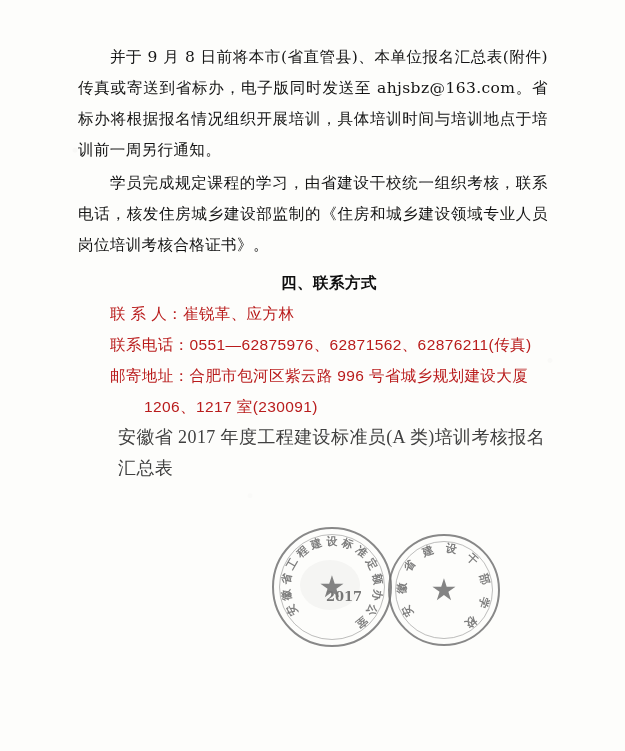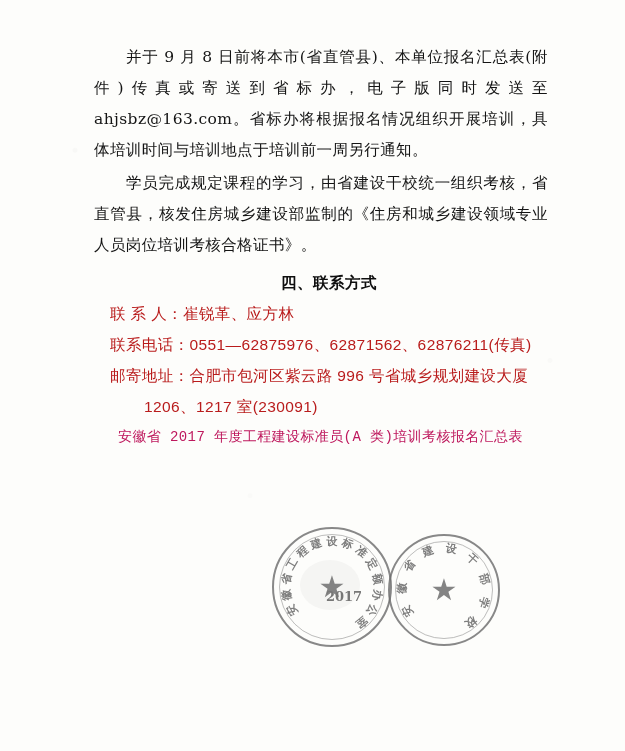--- a/index.html
+++ b/index.html
@@ -38,21 +38,21 @@
     left: 78px;
     top: 42px;
     width: 470px;
   }
   .para {
     font-family: "DejaVu Serif", serif;
     font-size: 15.5px;
     line-height: 31px;
     letter-spacing: 0.4px;
     color: #141414;
-    margin: 0 0 2px 16px;
+    margin: 0 0 2px 0;
     text-align: justify;
   }
   .para.indent {
     text-indent: 32px;
   }
   .heading {
     font-family: "DejaVu Serif", serif;
     font-size: 15.5px;
     font-weight: bold;
     line-height: 31px;
@@ -74,26 +74,26 @@
   }
   .attach-label {
     font-family: "DejaVu Serif", serif;
     font-size: 15.5px;
     line-height: 31px;
     letter-spacing: 0.4px;
     margin: 4px 0 0 -4px;
     color: #141414;
   }
   .attach-item {
-    font-family: Liberation Mono, monospace;
-    font-size: 14px;
+    font-family: Liberation Serif, serif;
+    font-size: 18px;
     line-height: 31px;
     letter-spacing: 0.4px;
     margin-left: 40px;
-    color: #be185d;
+    color: #404040;
   }
 
   
   .seal {
     position: absolute;
     border-radius: 50%;
     border: 2.5px solid #6f6f6f;
     opacity: 0.82;
     color: #5e5e5e;
   }
@@ -160,21 +160,21 @@
 </style>
 </head>
 <body>
 
 <div class="page">
 
   <div class="body-text">
 
     <p class="para indent">并于 9 月 8 日前将本市(省直管县)、本单位报名汇总表(附件)传真或寄送到省标办，电子版同时发送至 ahjsbz@163.com。省标办将根据报名情况组织开展培训，具体培训时间与培训地点于培训前一周另行通知。</p>
 
-    <p class="para indent">学员完成规定课程的学习，由省建设干校统一组织考核，省直管县，核发住房城乡建设部监制的《住房和城乡建设领域专业人员岗位培训考核合格证书》。</p>
+    <p class="para indent">学员完成规定课程的学习，由省建设干校统一组织考核，联系电话，核发住房城乡建设部监制的《住房和城乡建设领域专业人员岗位培训考核合格证书》。</p>
 
     <div class="heading">四、联系方式</div>
 
     <div class="contact-line">
       <span>联  系  人：</span><span>崔锐革、应方林</span>
     </div>
 
     <div class="contact-line">
       <span>联系电话：</span><span>0551—62875976、62871562、62876211(传真)</span>
     </div>

